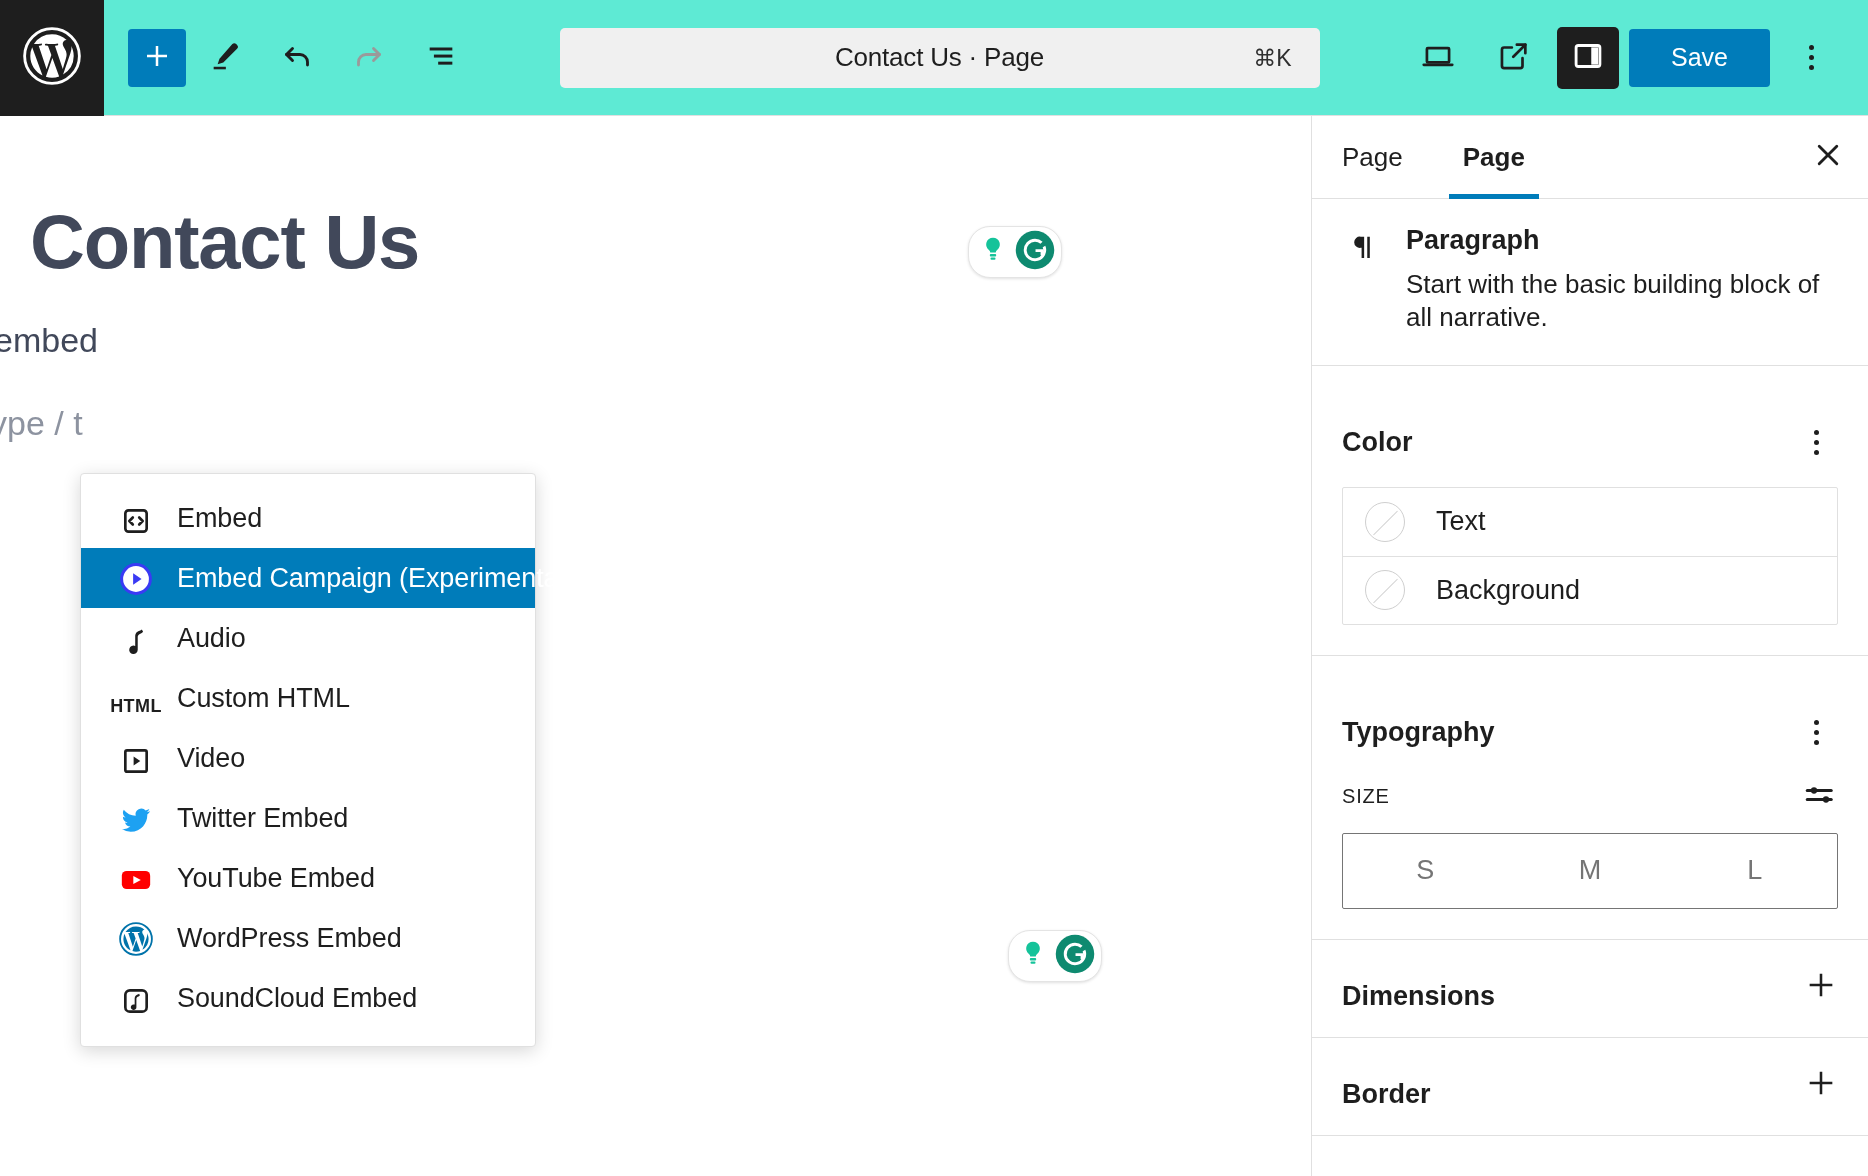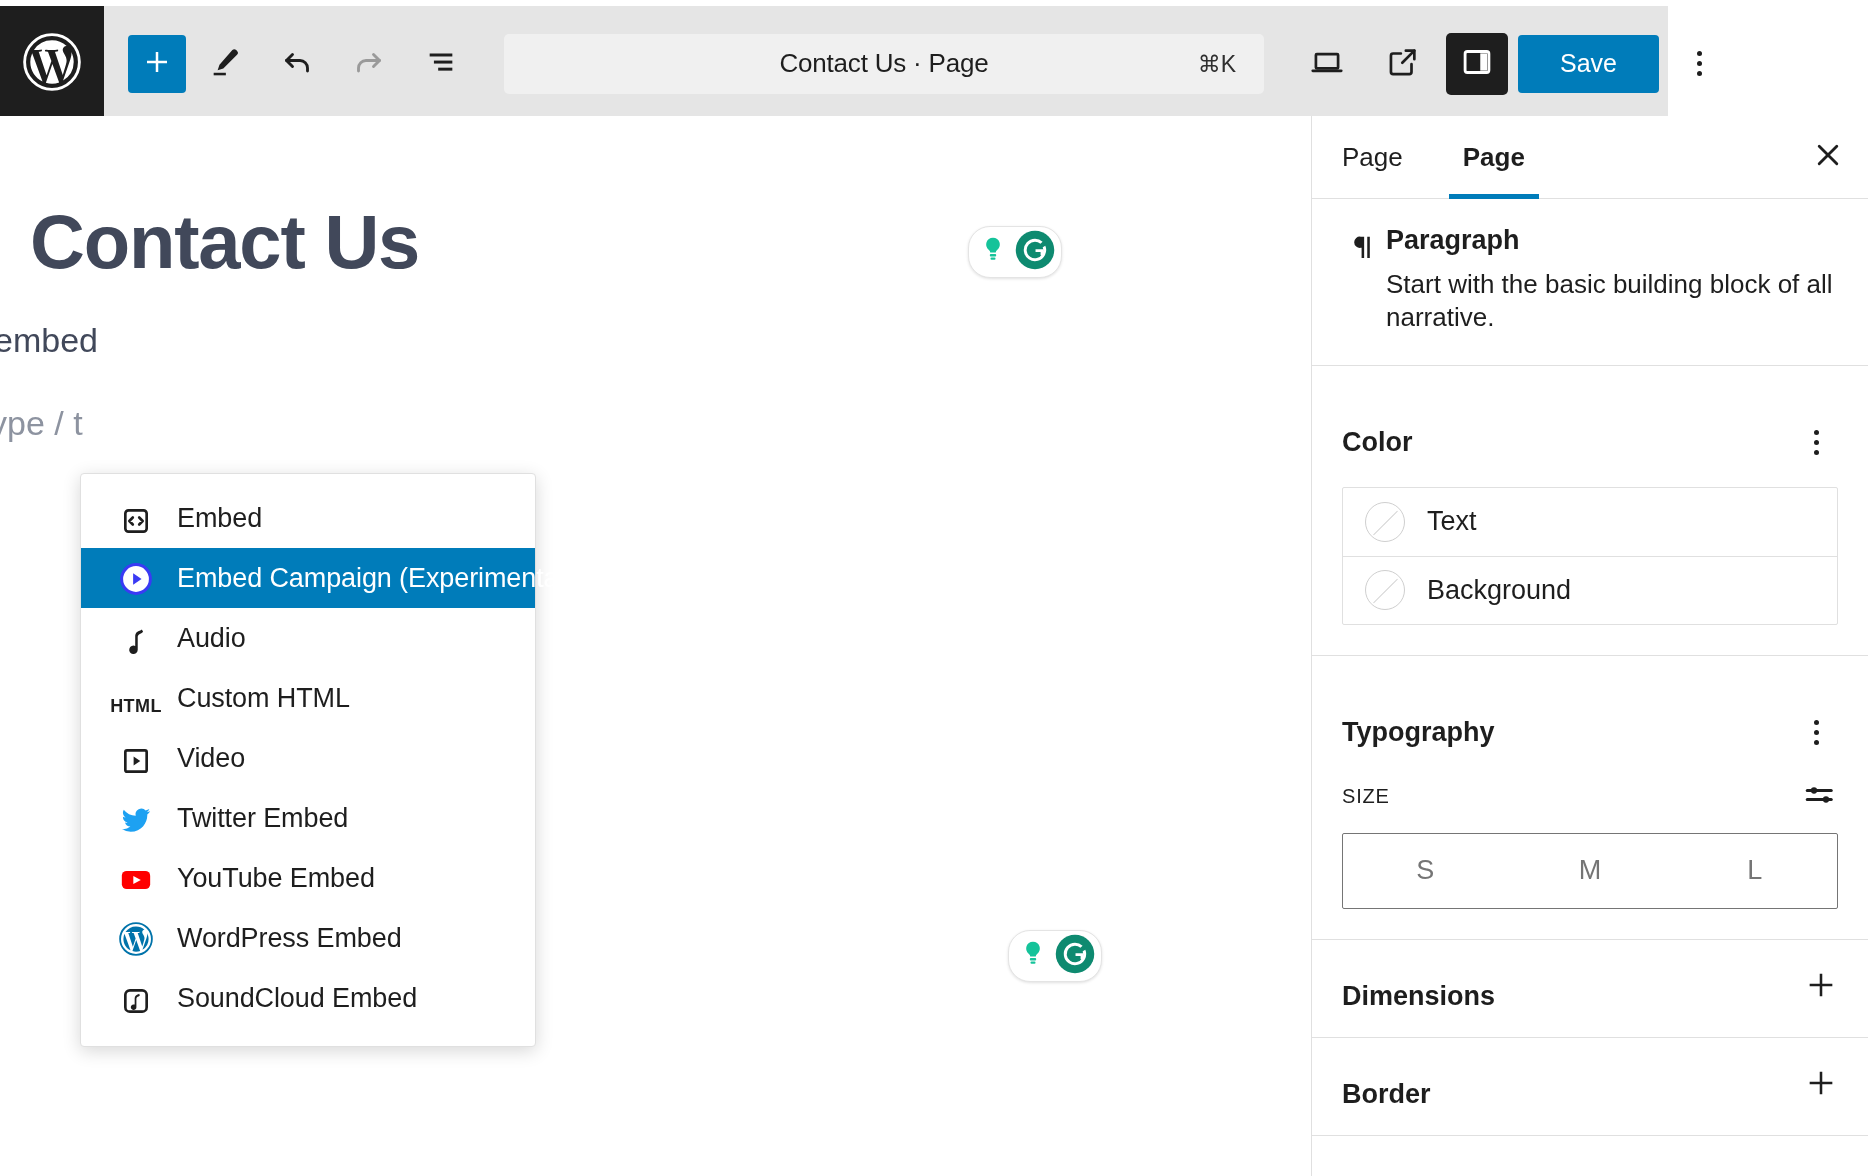--- a/index.html
+++ b/index.html
@@ -6,23 +6,23 @@
   html, body {
     width: 1868px; height: 1176px;
     font-family: "Liberation Sans", sans-serif;
     background: #ffffff;
     overflow: hidden;
   }
   #app { position: relative; width: 1868px; height: 1176px; }
 
   
   .topbar {
-    position: absolute; top: 6px; left: 0;
-    width: 1668px; height: 116px;
-    background: #e5e5e5;
+    position: absolute; top: 0; left: 0;
+    width: 1868px; height: 116px;
+    background: #5eead4;
     border-bottom: 1px solid #e0e0e0;
     display: flex; align-items: center;
   }
   .wp-logo-btn {
     width: 104px; height: 116px;
     background: #1e1e1e;
     display: flex; align-items: center; justify-content: center;
     flex: none;
   }
   .tb-tools { display: flex; align-items: center; gap: 6px; padding-left: 24px; flex: none; }
@@ -147,42 +147,42 @@
   .sb-tab.active::after {
     content: ""; position: absolute; left: 16px; right: 16px; bottom: -1px;
     height: 5px; background: #007cba;
   }
   .sb-close {
     margin-left: auto; width: 80px;
     display: flex; align-items: center; justify-content: center; cursor: pointer;
   }
   .sb-block-card {
     display: flex; padding: 26px 30px 30px 30px;
-    border-bottom: 1px solid #e0e0e0;
+    gap: 20px; border-bottom: 1px solid #e0e0e0;
   }
   .sb-block-icon { width: 44px; flex: none; display: flex; justify-content: center; padding-top: 4px; }
   .sb-block-title { font-size: 27px; font-weight: bold; color: #1e1e1e; margin-bottom: 12px; }
   .sb-block-desc { font-size: 26px; color: #1e1e1e; line-height: 1.28; }
 
   .sb-section { border-bottom: 1px solid #e0e0e0; padding: 26px 30px 30px 30px; }
   .sb-section-head {
     display: flex; align-items: center; justify-content: space-between;
     margin-bottom: 22px;
     margin-top: 29px;
   }
   .sb-section-title { font-size: 27px; font-weight: bold; color: #1e1e1e; }
   .sb-kebab {
     width: 44px; height: 44px; display: flex; flex-direction: column;
     align-items: center; justify-content: center; gap: 5px; cursor: pointer;
   }
   .sb-kebab i { width: 5px; height: 5px; border-radius: 50%; background: #1e1e1e; display: block; }
 
   .color-list { border: 1px solid #e0e0e0; border-radius: 2px; }
   .color-row {
-    display: flex; align-items: center; gap: 22px;
+    display: flex; align-items: center; gap: 31px;
     height: 68px; padding: 0 22px; cursor: pointer;
   }
   .color-row + .color-row { border-top: 1px solid #e0e0e0; }
   .color-swatch {
     width: 40px; height: 40px; border-radius: 50%;
     border: 1px solid #cfcfcf; position: relative; flex: none;
   }
   .color-swatch::after {
     content: ""; position: absolute; left: 50%; top: 3px;
     width: 1px; height: 34px; background: #cfcfcf;

